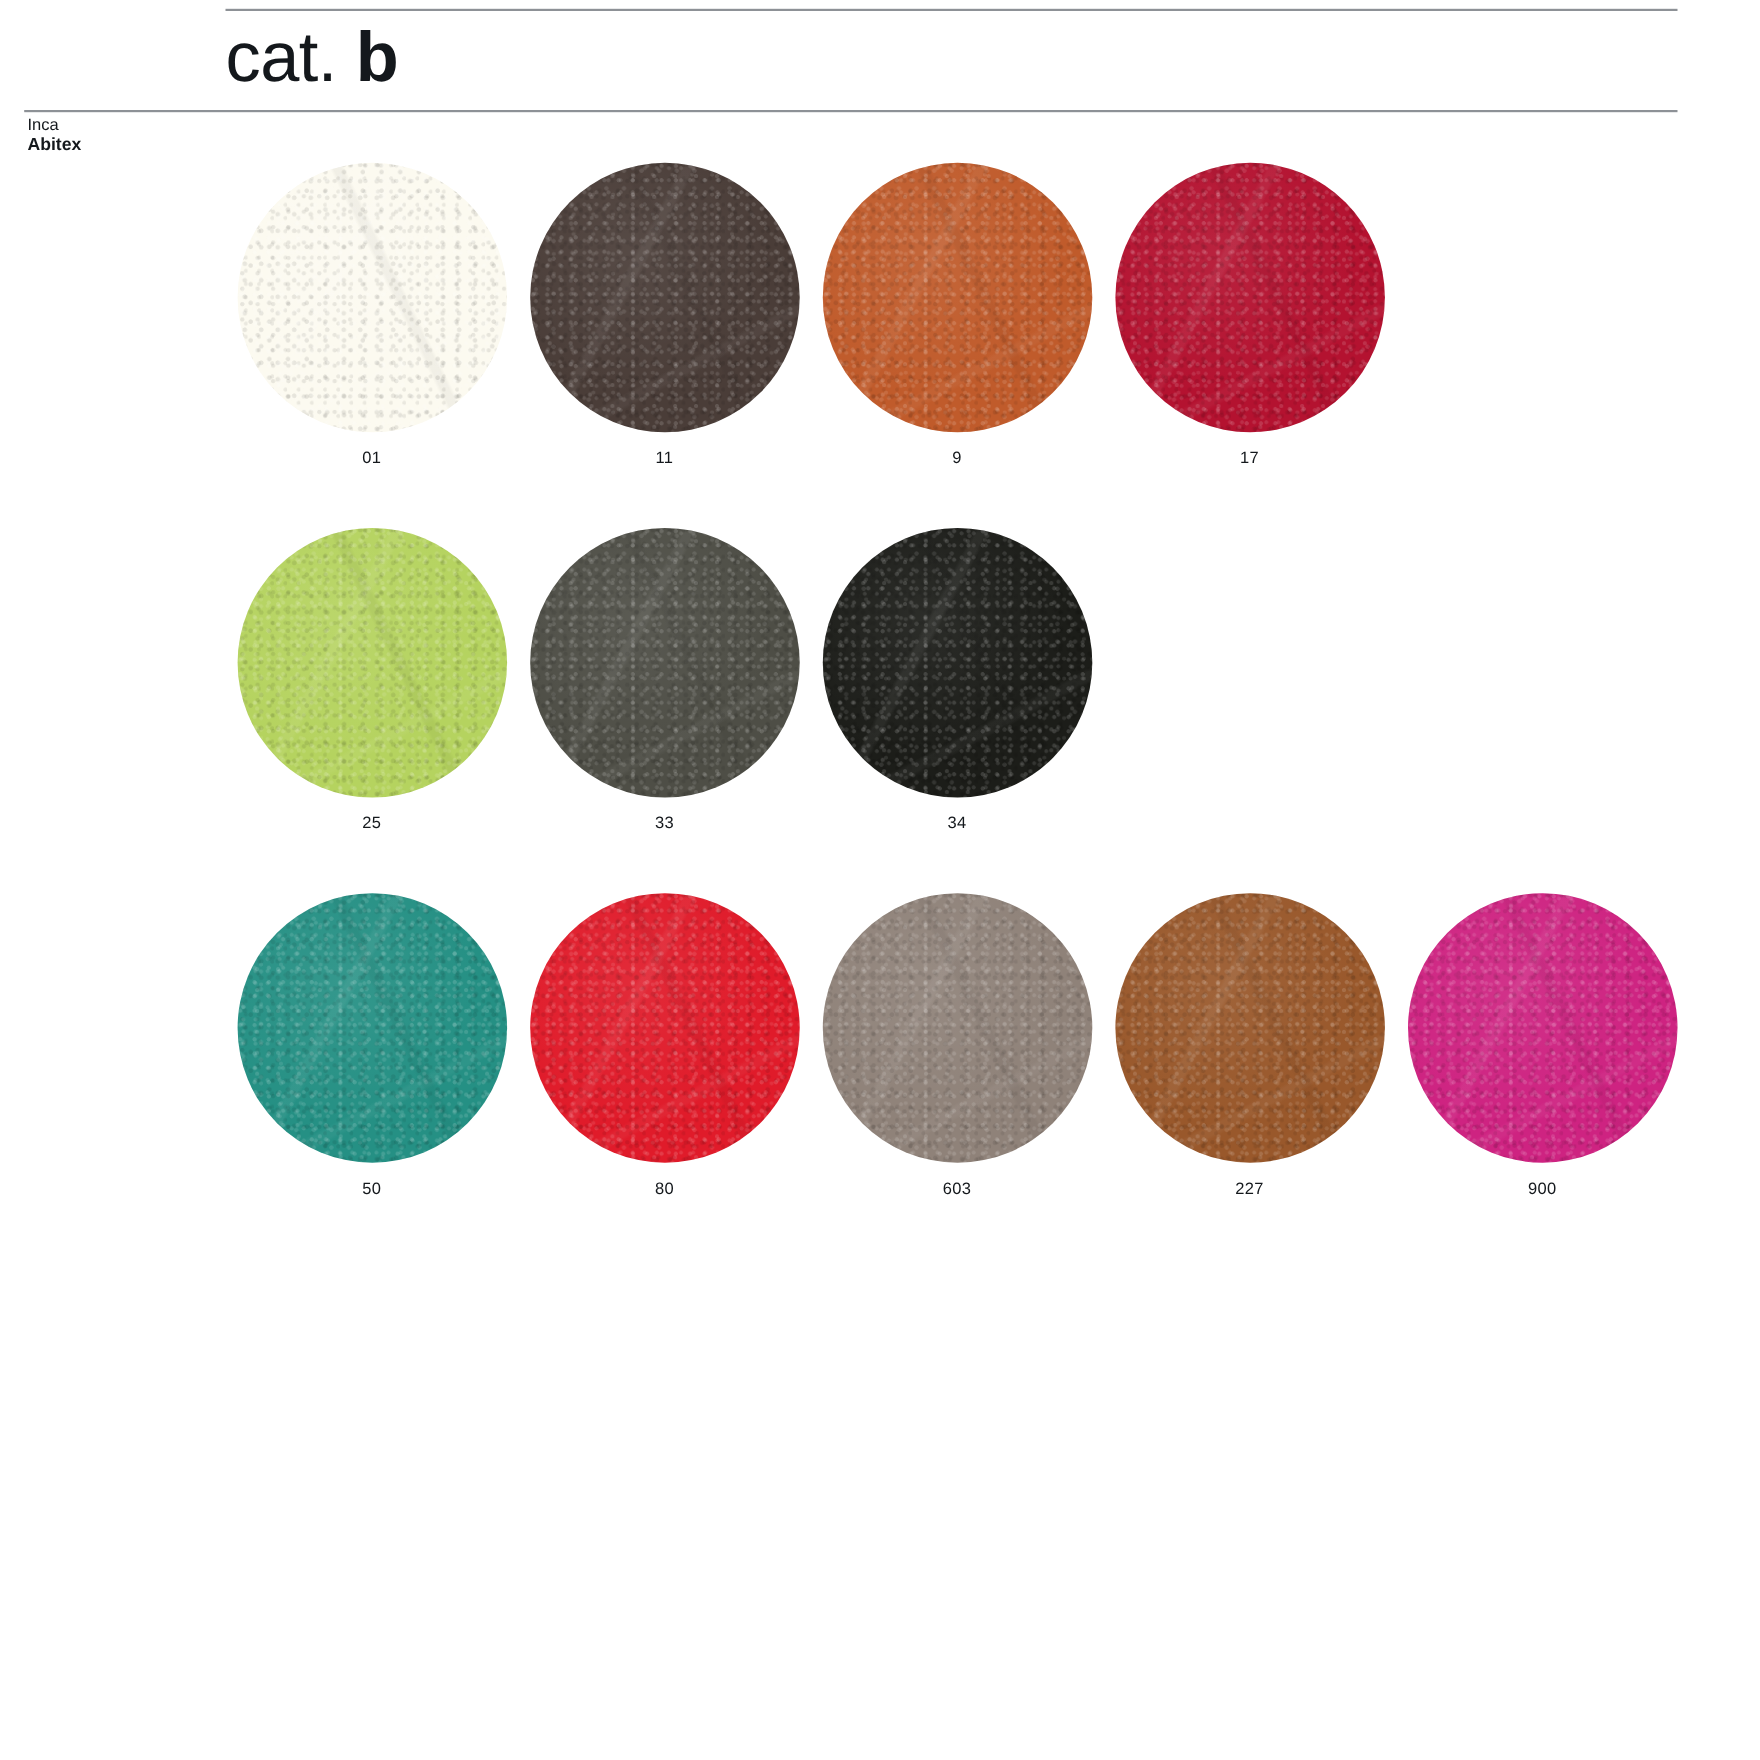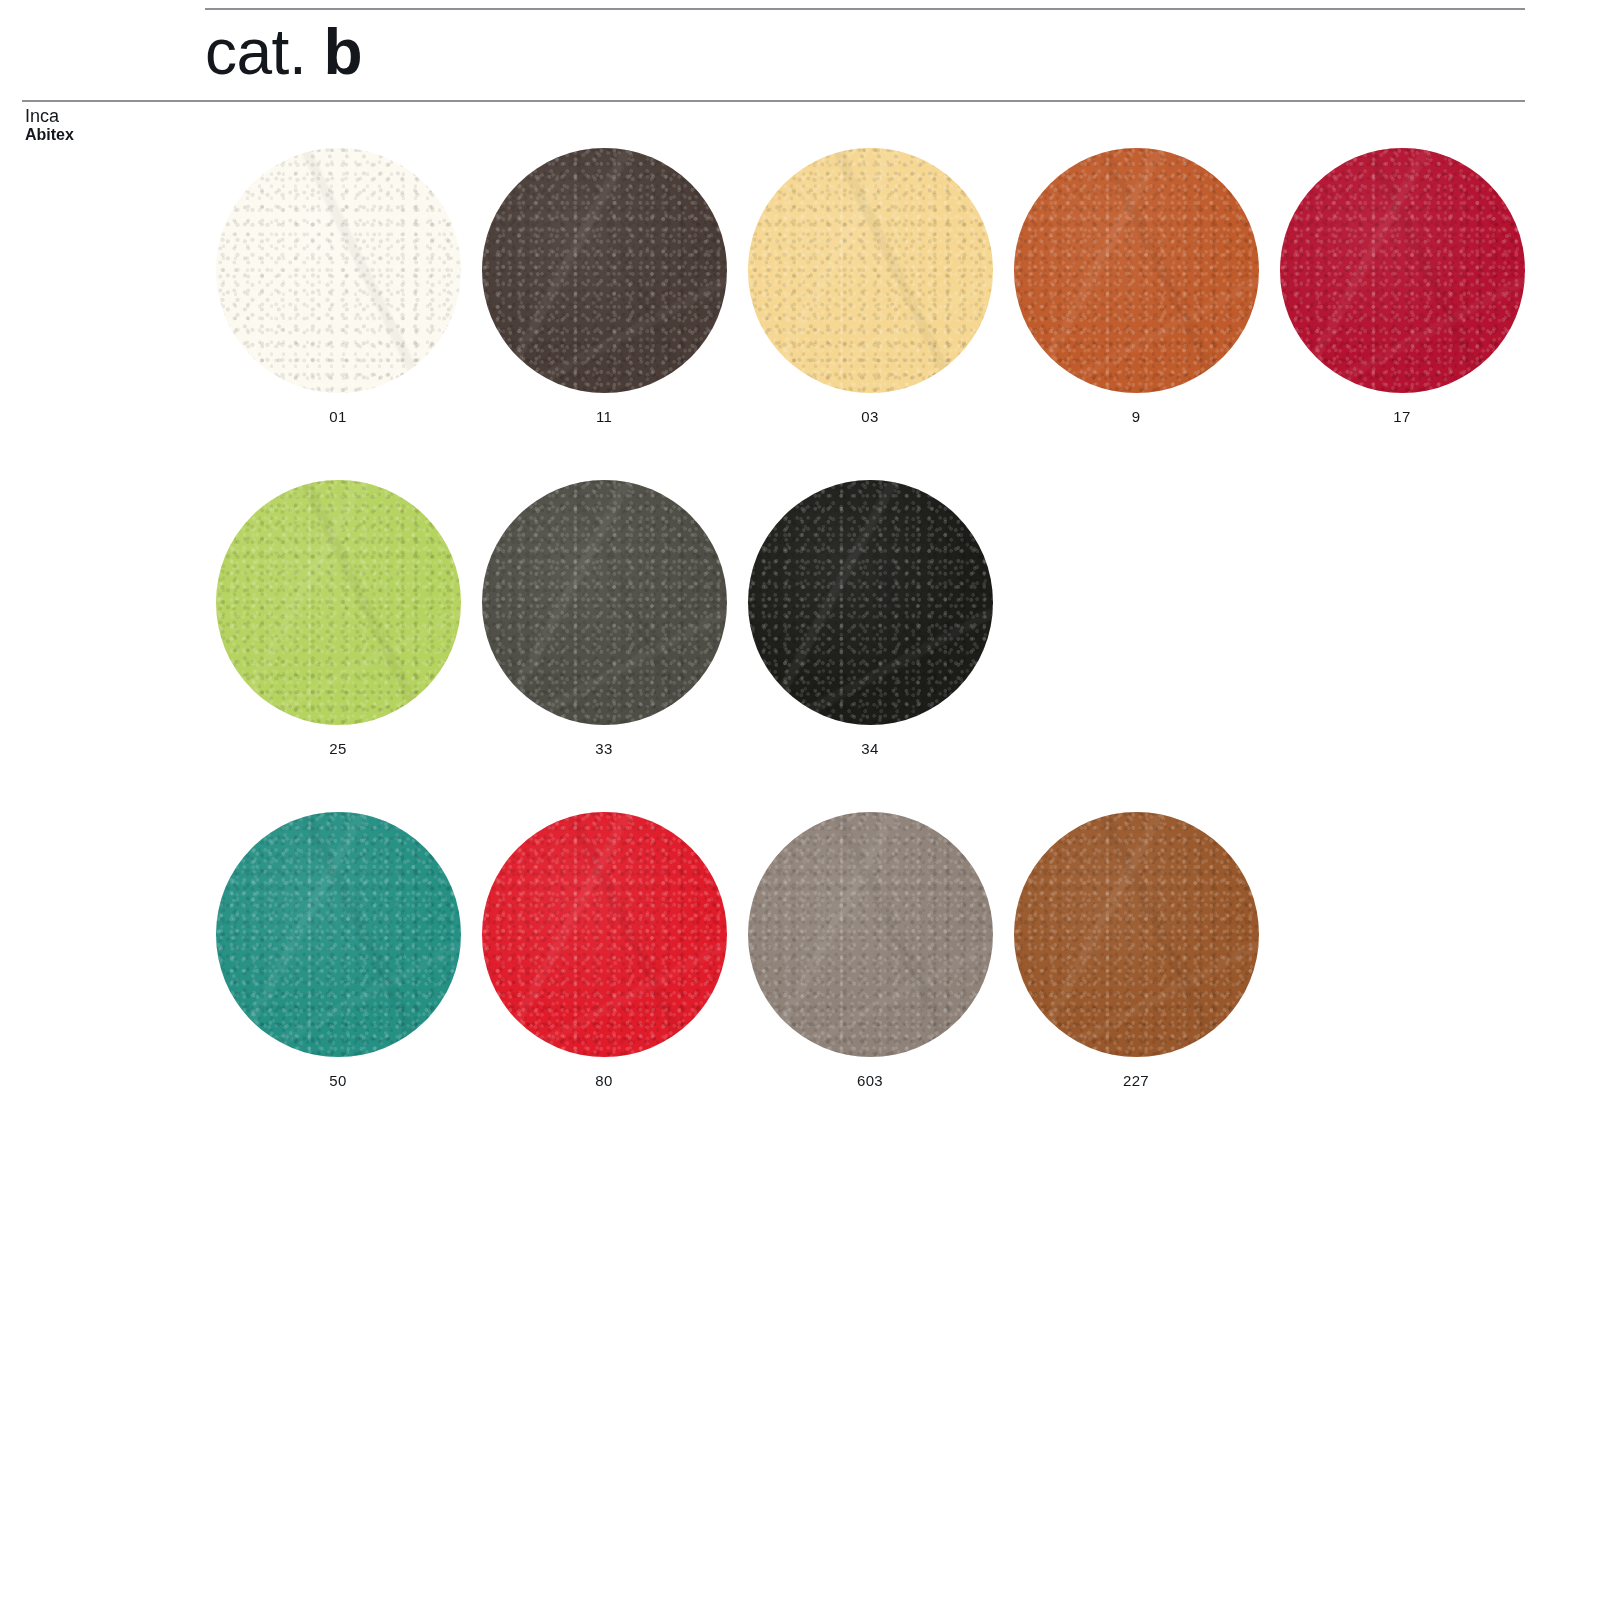--- a/index.html
+++ b/index.html
@@ -55,21 +55,21 @@
     background: #8d9196;
   }
 
   .brand-block {
     position: absolute;
     left: 25px;
     top: 106px;
     line-height: 1.12;
   }
   .brand-line-1 {
-    font-size: 18px;
+    font-size: 15px;
     color: #14181c;
     font-weight: 400;
   }
   .brand-line-2 {
     font-size: 16px;
     color: #14181c;
     font-weight: 700;
   }
 
   
@@ -163,24 +163,20 @@
     <div class="swatch-row">
       <div class="swatch-cell">
         <div class="swatch-disc" style="background-color: rgb(252, 250, 240);"></div>
         <div class="swatch-label">01</div>
       </div>
       <div class="swatch-cell">
         <div class="swatch-disc" style="background-color: rgb(74, 61, 56);"></div>
         <div class="swatch-label">11</div>
       </div>
       <div class="swatch-cell">
-        <div class="swatch-disc" style="background-color: rgb(246, 215, 145);"></div>
-        <div class="swatch-label">03</div>
-      </div>
-      <div class="swatch-cell">
         <div class="swatch-disc" style="background-color: rgb(192, 91, 43);"></div>
         <div class="swatch-label">9</div>
       </div>
       <div class="swatch-cell">
         <div class="swatch-disc" style="background-color: rgb(180, 18, 48);"></div>
         <div class="swatch-label">17</div>
       </div>
     </div>
 
     <div class="swatch-row">
@@ -208,16 +204,20 @@
         <div class="swatch-label">80</div>
       </div>
       <div class="swatch-cell">
         <div class="swatch-disc" style="background-color: rgb(143, 130, 121);"></div>
         <div class="swatch-label">603</div>
       </div>
       <div class="swatch-cell">
         <div class="swatch-disc" style="background-color: rgb(153, 88, 43);"></div>
         <div class="swatch-label">227</div>
       </div>
+      <div class="swatch-cell">
+        <div class="swatch-disc" style="background-color: rgb(206, 35, 129);"></div>
+        <div class="swatch-label">900</div>
+      </div>
     </div>
 
   </div>
 </div>
 
 </body></html>

